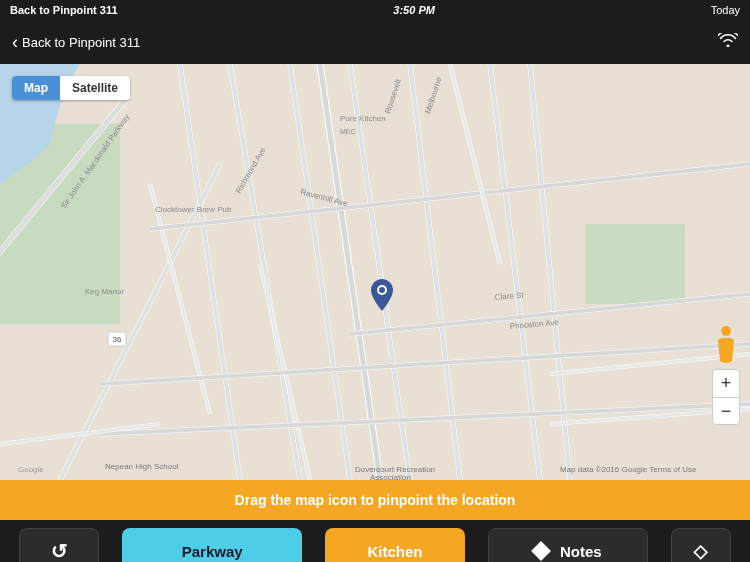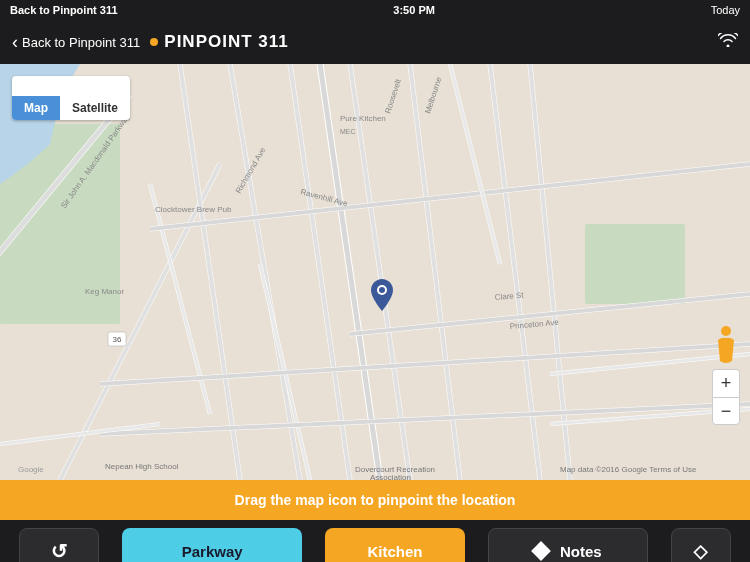--- a/index.html
+++ b/index.html
@@ -17,21 +17,21 @@
       height: 20px;
       background: #1c1c1e;
       display: flex;
       align-items: center;
       justify-content: space-between;
       padding: 0 10px;
       font-size: 11px;
       color: white;
     }
     .status-bar-left { font-weight: 600; }
-    .status-bar-center { font-weight: 600; }
+    .status-bar-center { font-weight: 600; font-style: italic; }
     .status-bar-right { display: flex; align-items: flex-start; gap: 4px; font-size: 11px; }
 
     
     .nav-bar {
       height: 44px;
       background: #1c1c1e;
       display: flex;
       align-items: center;
       padding: 0 12px;
       gap: 10px;
@@ -99,21 +99,20 @@
       box-shadow: 0 1px 3px rgba(0,0,0,0.3);
       z-index: 10;
     }
     .map-type-btn {
       padding: 5px 12px;
       font-size: 12px;
       font-weight: 600;
       cursor: pointer;
       border: none;
       background: transparent;
-      margin-top: 20px;
     }
     .map-type-btn.active {
       background: #4a90d9;
       color: white;
     }
     .map-type-btn:not(.active) {
       color: #333;
       border-radius: 11px;
     }
 
@@ -245,24 +244,20 @@
   <span class="status-bar-center">3:50 PM</span>
   <div class="status-bar-right">
     <span>Today</span>
   </div>
 </div>
 
 <div class="nav-bar">
   <div class="nav-back">
     <span class="nav-chevron">‹</span>
     <span class="nav-back-text">Back to Pinpoint 311</span>
-  </div>
-  <div class="nav-logo">
-    <span class="nav-logo-dot"></span>
-    <span class="nav-logo-text">PINPOINT 311</span>
   </div>
   <div class="nav-wifi">
     <svg width="20" height="14" viewBox="0 0 20 14" fill="white">
       <path d="M10 11.5 a1.5 1.5 0 1 1 0 3 1.5 1.5 0 0 1 0-3z"></path>
       <path d="M6 8.5 a5.5 5.5 0 0 1 8 0" fill="none" stroke="white" stroke-width="1.5" stroke-linecap="round"></path>
       <path d="M2.5 5.5 a9.5 9.5 0 0 1 15 0" fill="none" stroke="white" stroke-width="1.5" stroke-linecap="round"></path>
       <path d="M0 2.5 a13.5 13.5 0 0 1 20 0" fill="none" stroke="white" stroke-width="1.5" stroke-linecap="round"></path>
     </svg>
   </div>
 </div>

